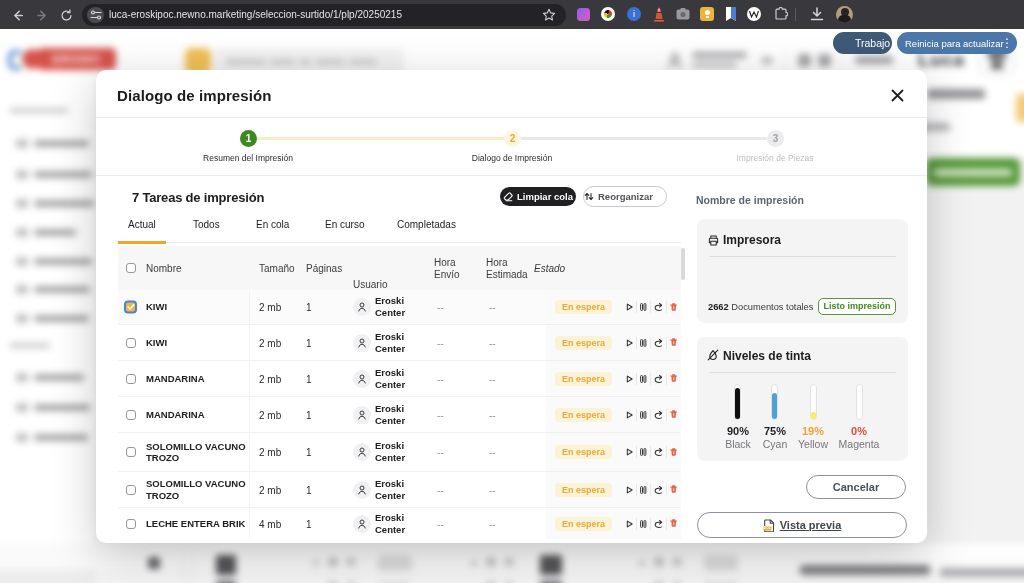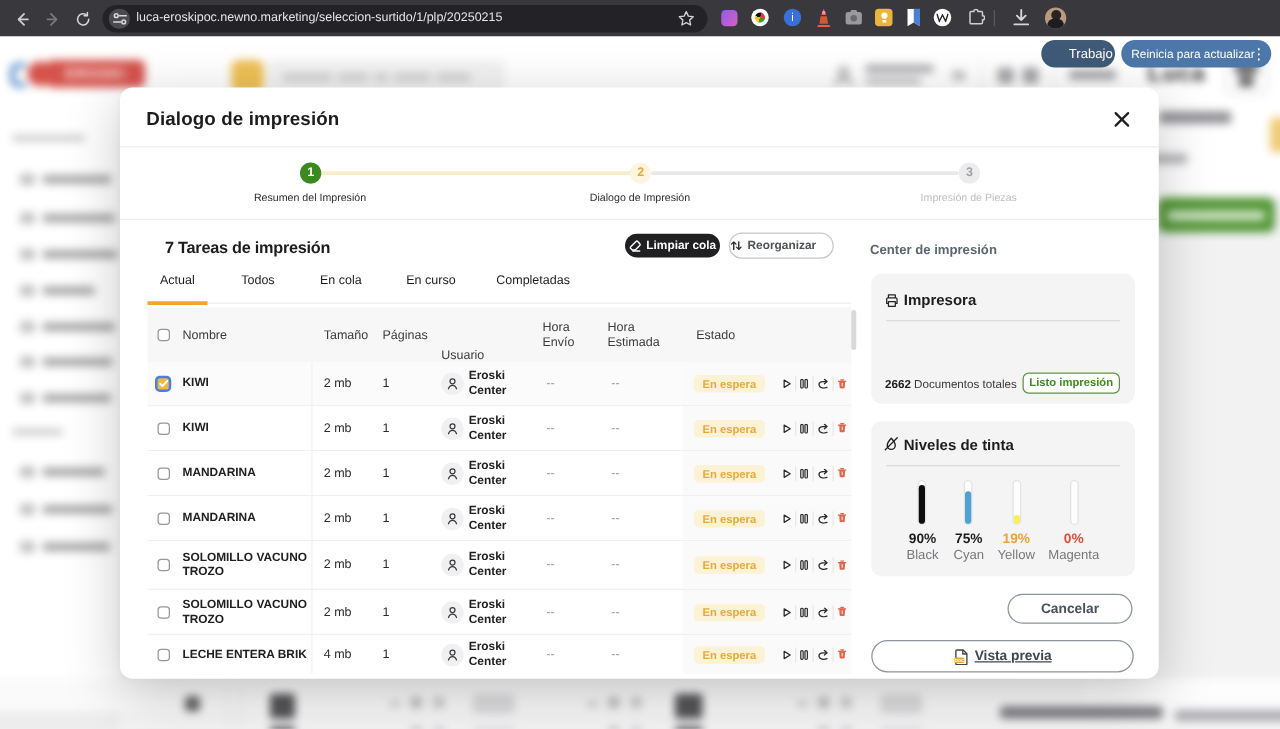--- a/index.html
+++ b/index.html
@@ -283,21 +283,21 @@
   <div id="tabact"></div>
 
   <div id="thead">
     <div class="ckbox" style="top:22px;"></div>
     <div class="th" style="left:28px;top:17px;">Nombre</div>
     <div class="th" style="left:141px;top:17px;">Tamaño</div>
     <div class="th" style="left:188px;top:17px;">Páginas</div>
     <div class="th" style="left:235px;top:17px;margin-top:16px;">Usuario</div>
     <div class="th" style="left:316px;top:11px;line-height:12px;">Hora<br>Envío</div>
     <div class="th" style="left:368px;top:11px;line-height:12px;">Hora<br>Estimada</div>
-    <div class="th" style="left:439px;top:17px;">Estado</div>
+    <div class="th" style="left:416px;top:17px;font-style:italic;">Estado</div>
   </div>
   <div class="abs" style="left:585px;top:178px;width:4px;height:32px;border-radius:2px;background:#d9d9db;"></div>
   <div id="rows">
       <div class="row" style="top:220px;height:35px;border-bottom:1px solid #f0f0f0;background:#fbfbfb;">
     <div style="position:absolute;left:428px;top:0;width:135px;height:100%;background:#fafafa;"></div>
     <div style="position:absolute;left:6px;top:50%;transform:translateY(-50%);width:13px;height:13px;border:2px solid #4a7fe0;border-radius:4px;background:#efb93f;">
           <svg style="position:absolute;left:0.5px;top:1px;" width="8" height="7" viewBox="0 0 8 7">
             <path d="M1.2 3.5 3 5.4 6.8 1.2" fill="none" stroke="#fff" stroke-width="1.5" stroke-linecap="round" stroke-linejoin="round"></path>
           </svg>
         </div>
@@ -560,21 +560,21 @@
           <svg width="7.5" height="8.5" viewBox="0 0 10 11">
             <path d="M3.5 1h3M0.8 2.6h8.4" stroke="#e0654f" stroke-width="1.4" stroke-linecap="round"></path>
             <path d="M1.8 2.6h6.4l-.5 6.6a1 1 0 0 1-1 .9H3.3a1 1 0 0 1-1-.9z" fill="#e0654f"></path>
             <path d="M5 4.6v3" stroke="#fff" stroke-width="1" stroke-linecap="round"></path>
           </svg>
         </div>
   </div>
     </div>
   <div class="abs" style="left:153px;top:220px;width:1px;height:249px;background:#f2f2f3;"></div>
 
-  <div id="setup">Center de impresión</div>
+  <div id="setup">Nombre de impresión</div>
   <div class="card" style="top:149px;height:104px;">
     <svg class="abs" style="left:11px;top:16px;" width="11" height="11" viewBox="0 0 12 12">
         <path d="M3 3.5V1h6v2.5M3 8.5H1.5v-4a1 1 0 0 1 1-1h7a1 1 0 0 1 1 1v4H9" fill="none" stroke="#222" stroke-width="1.1" stroke-linejoin="round"></path>
         <path d="M3 6.8h6V11H3z" fill="none" stroke="#222" stroke-width="1.1" stroke-linejoin="round"></path>
       </svg>
     <div class="cardtitle abs" style="left:26px;top:14px;">Impresora</div>
     <div class="carddiv" style="top:37px;"></div>
     <div class="abs" style="left:11px;top:83px;font-size:9.3px;color:#3a3a3c;"><b style="color:#1d1d1f;">2662</b> Documentos totales</div>
     <div id="listo">Listo impresión</div>
   </div>

